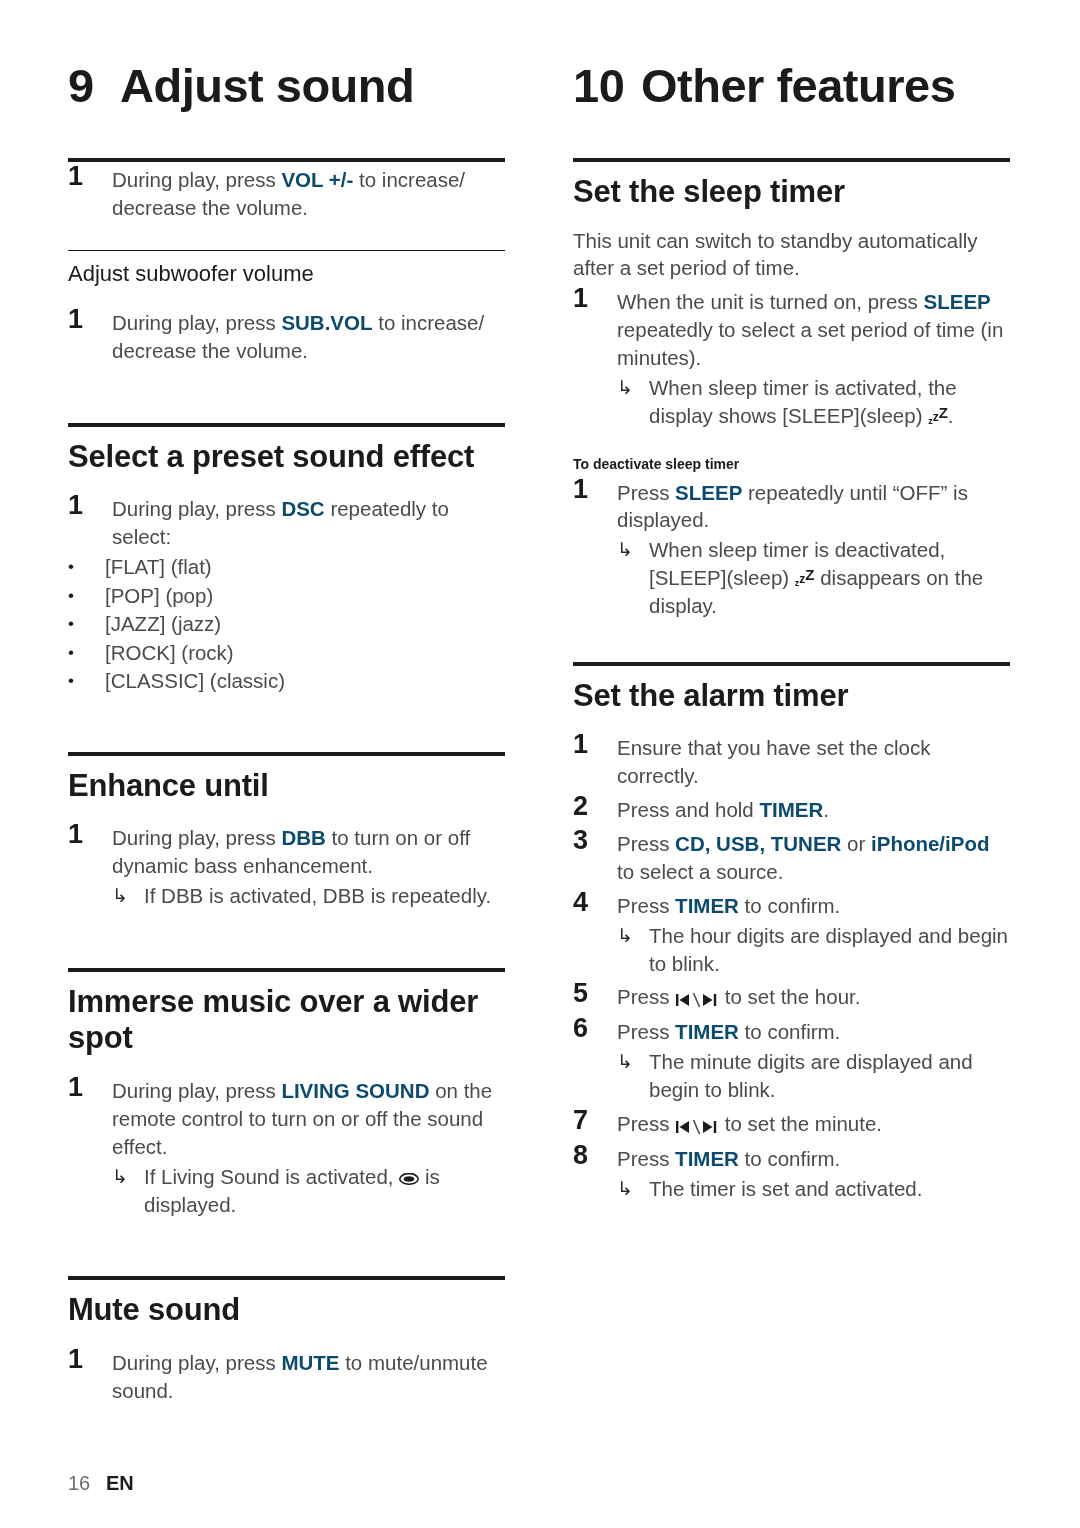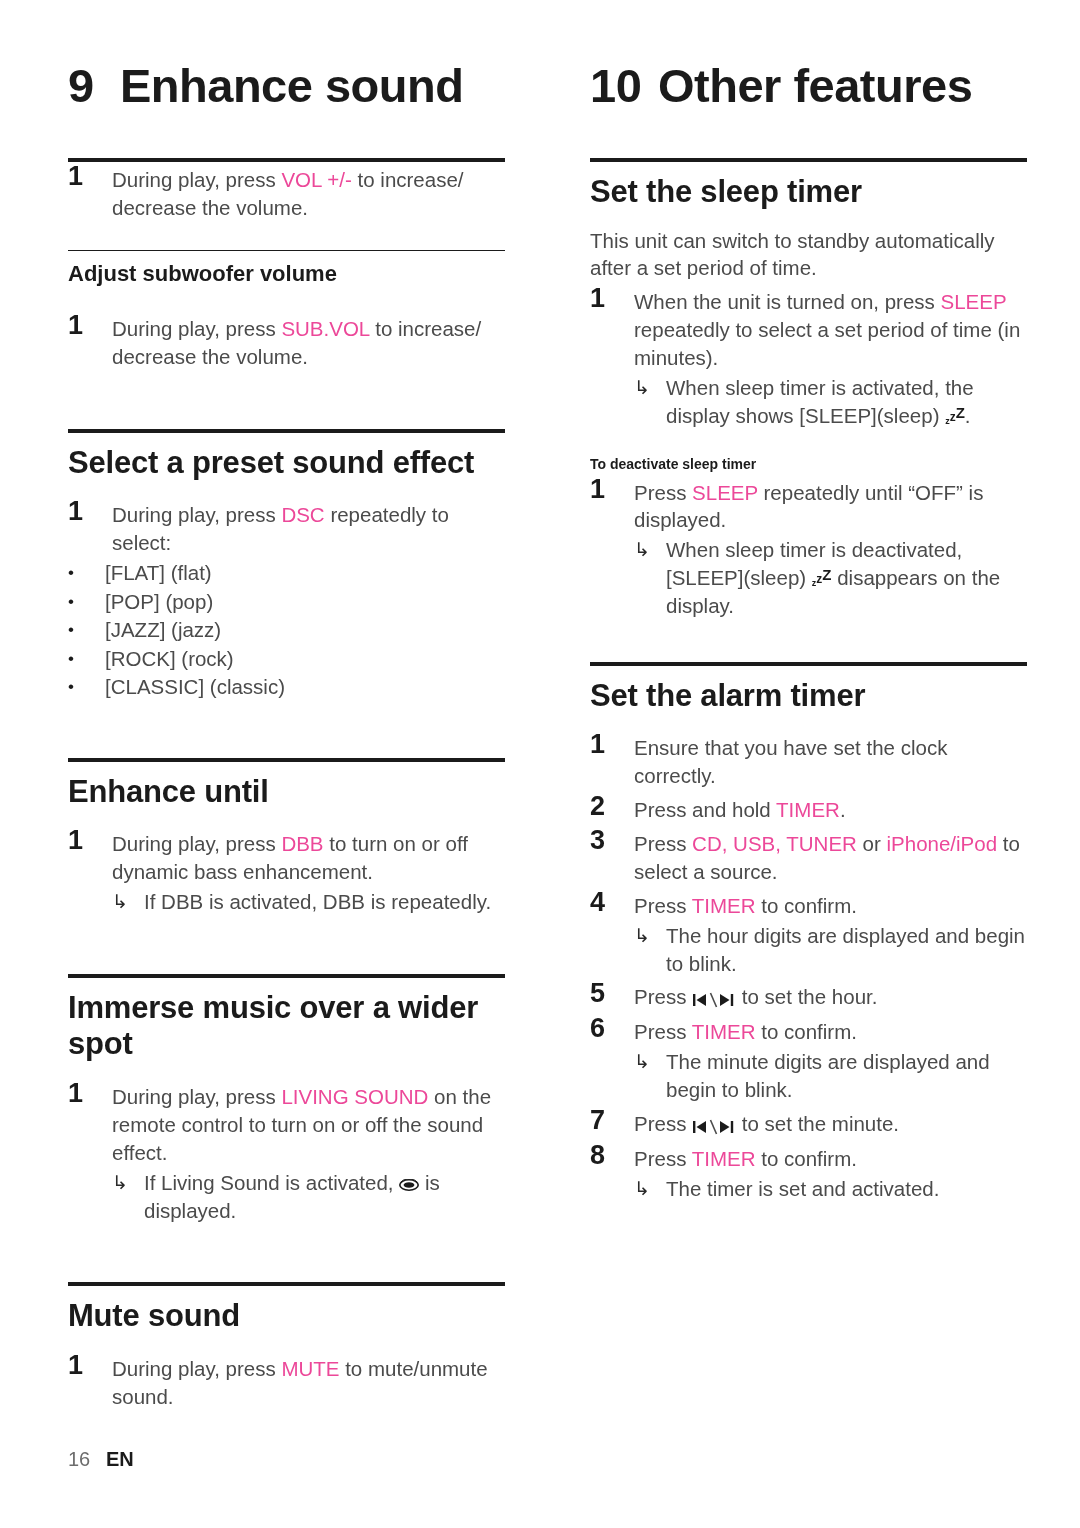--- a/index.html
+++ b/index.html
@@ -20,21 +20,21 @@
     left: 0; top: 0;
     width: 1080px;
     height: 1528px;
   }
   .col {
     position: absolute;
     top: 62px;
     width: 437px;
   }
   .col-left  { left: 68px; }
-  .col-right { left: 590px; }
+  .col-right { left: 573px; }
 
   
   .chapter {
     display: flex;
     align-items: baseline;
     color: #1b1b1b;
     font-size: 47px;
     font-weight: 700;
     letter-spacing: -0.5px;
     line-height: 1.0;
@@ -68,23 +68,23 @@
     font-size: 31px;
     font-weight: 700;
     letter-spacing: -0.2px;
     line-height: 1.18;
     margin: 12px 0 16px 0;
     font-family: "Liberation Sans", "DejaVu Sans", sans-serif;
   }
   h3.sub {
     color: #1b1b1b;
     font-size: 22px;
-    font-weight: 700;
+    font-weight: 400;
     line-height: 1.2;
-    margin: 10px 0 24px 0;
+    margin: 10px 0 18px 0;
   }
   h4.minor {
     color: #1b1b1b;
     font-size: 14px;
     font-weight: 700;
     line-height: 1.2;
     margin: 10px 0 2px 0;
   }
 
   
@@ -111,22 +111,22 @@
     padding-top: 0px;
   }
   .step .stext {
     flex: 1 1 auto;
     font-size: 20.5px;
     line-height: 1.36;
     color: #4b4b4b;
     padding-top: 4px;
   }
   .step .stext b, b.kw {
-    color: #ec4899;
-    font-weight: 400;
+    color: #0c4a6e;
+    font-weight: 700;
   }
 
   
   .arrow-note {
     display: flex;
     align-items: flex-start;
     font-size: 20.5px;
     line-height: 1.36;
     color: #4b4b4b;
     margin: 0 0 2px 0;
@@ -209,32 +209,33 @@
   }
   .footer .pg {
     font-size: 20px;
     color: #6d6d6d;
     width: 38px;
   }
   .footer .lang {
     font-size: 20px;
     font-weight: 700;
     color: #1b1b1b;
+    margin-top: 24px;
   }
 </style>
 </head>
 <body>
 
 <div class="page">
 
   <div class="col col-left">
 
     <div class="chapter">
       <span class="num">9</span>
-      <span class="title">Enhance sound</span>
+      <span class="title">Adjust sound</span>
     </div>
 
     <div class="rule-thick"></div>
 
     <div class="step">
       <span class="sn">1</span>
       <span class="stext"><span>During play, press </span><b class="kw">VOL +/-</b><span> to increase/ decrease the volume.</span></span>
     </div>
 
     <div class="sp-md"></div>

